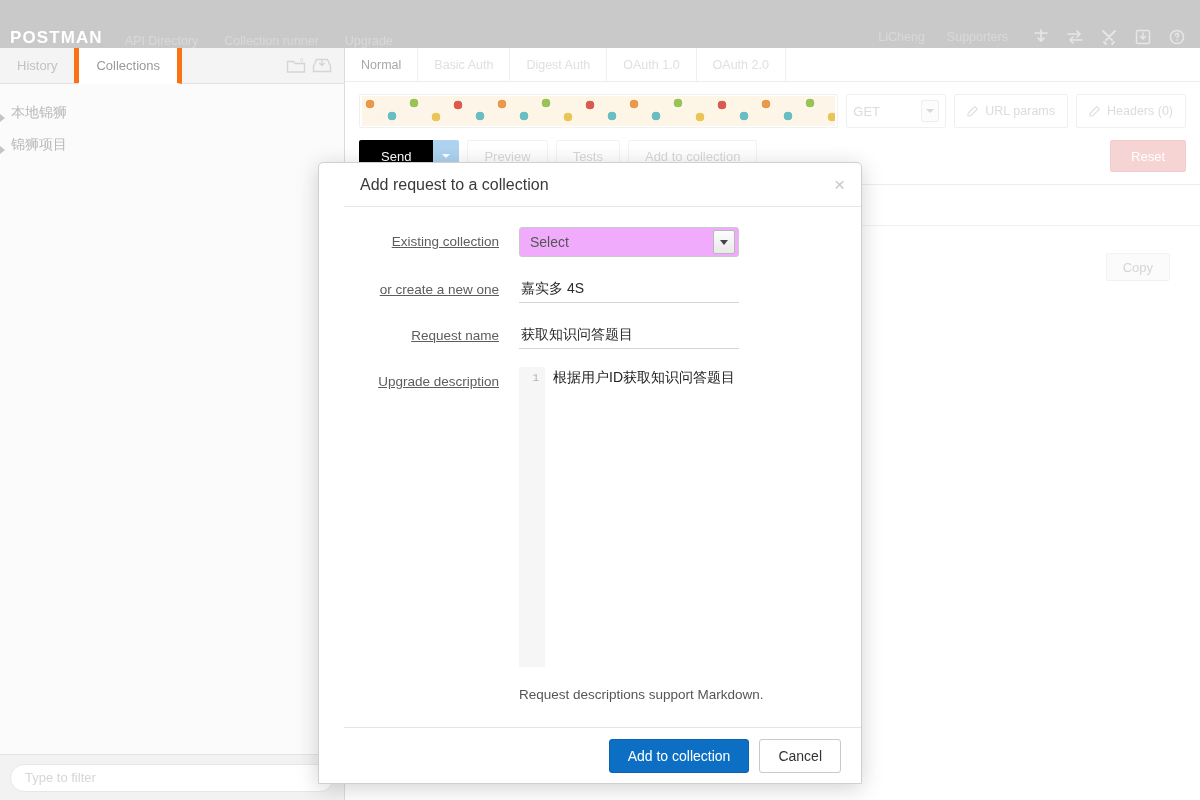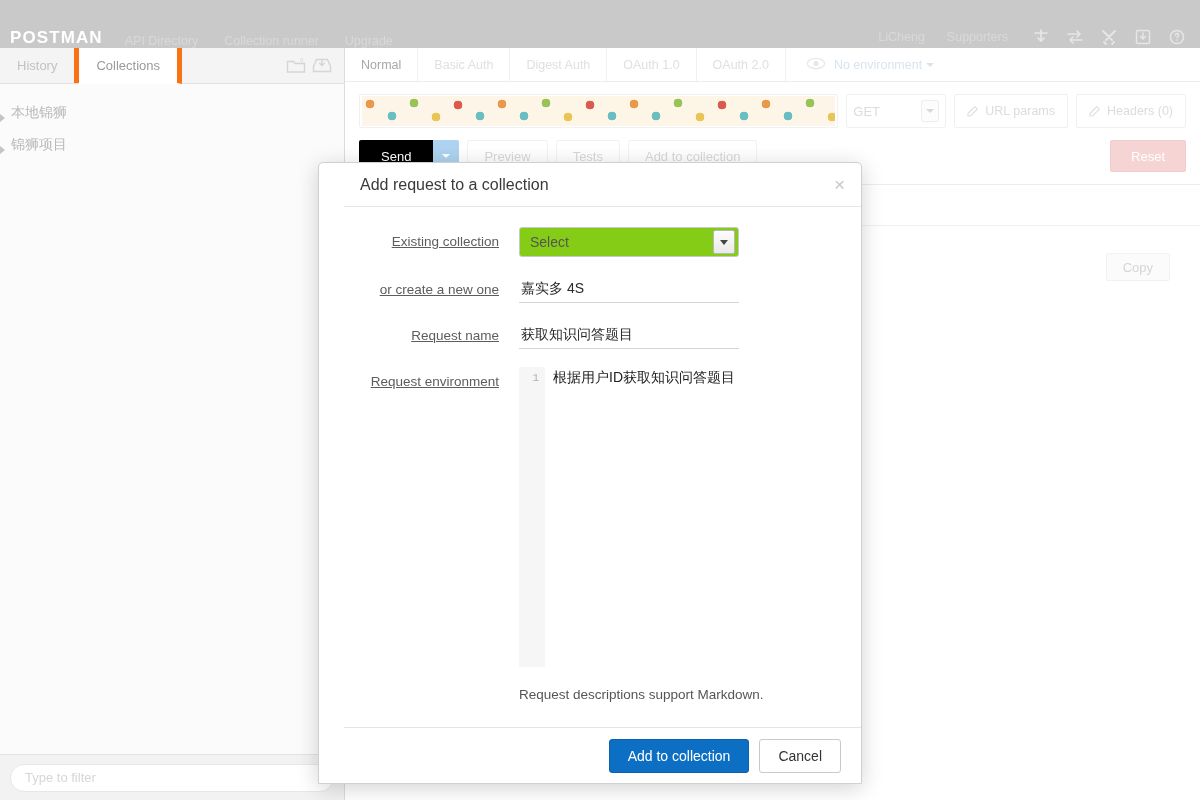--- a/index.html
+++ b/index.html
@@ -248,21 +248,21 @@
 
   .frow { display: flex; align-items: flex-start; margin-bottom: 18px; }
   .flabel {
     width: 175px; text-align: right; padding-right: 20px;
     font-size: 13.5px; color: #5d5d5d; padding-top: 7px; text-decoration: underline;
   }
   .fctrl { flex: 1; padding-right: 30px; }
 
   .sel-box {
     width: 220px; height: 30px; border: 1px solid #c9c9c9;
-    border-radius: 3px; background: #84cc16; display: flex;
+    border-radius: 3px; background: #f0abfc; display: flex;
     align-items: center; padding-left: 10px; cursor: pointer;
   }
   .sel-text { font-size: 14px; color: #555; flex: 1; }
   .sel-arrow {
     width: 22px; height: 24px; margin-right: 3px;
     border: 1px solid #b8b8b8; border-radius: 2px;
     background: linear-gradient(#fdfdfd,#e9e9e9);
     display: flex; align-items: center; justify-content: center;
   }
   .sel-arrow i {
@@ -394,32 +394,20 @@
   </div>
 
   <div class="main">
 
     <div class="auth-tabs">
       <div class="auth-tab active">Normal</div>
       <div class="auth-tab">Basic Auth</div>
       <div class="auth-tab">Digest Auth</div>
       <div class="auth-tab">OAuth 1.0</div>
       <div class="auth-tab">OAuth 2.0</div>
-      <div class="env-wrap">
-        <span class="eye-icon">
-          <svg width="20" height="13" viewBox="0 0 20 13">
-              <ellipse cx="10" cy="6.5" rx="8.6" ry="5.2" stroke="#9aa7b4" stroke-width="1.3" fill="none"></ellipse>
-              <circle cx="10" cy="6.5" r="2.6" fill="#9aa7b4"></circle>
-            </svg>
-        </span>
-        <span class="env-label">
-          <span>No environment</span>
-          <i class="env-caret"></i>
-        </span>
-      </div>
     </div>
 
     <div class="url-row">
       <div class="url-field">
         <span class="url-text">http://</span>
         <span class="redaction"></span>
       </div>
       <div class="method-select">
         <span>GET</span>
         <span class="ms-caret">
@@ -489,21 +477,21 @@
       </div>
 
       <div class="frow">
         <div class="flabel">Request name</div>
         <div class="fctrl">
           <input class="uline-input" type="text" value="获取知识问答题目" style="">
         </div>
       </div>
 
       <div class="frow">
-        <div class="flabel">Request environment</div>
+        <div class="flabel">Upgrade description</div>
         <div class="fctrl" style="padding-right:22px;">
           <div class="code-editor">
             <div class="gutter">1</div>
             <div class="code-line">根据用户ID获取知识问答题目</div>
           </div>
         </div>
       </div>
 
       <div class="md-note">Request descriptions support Markdown.</div>
     </div>

